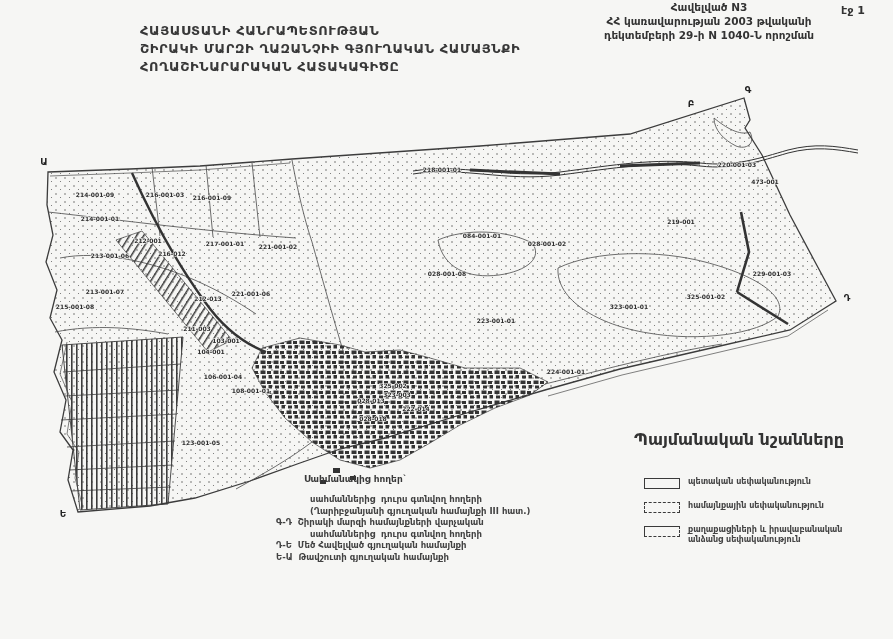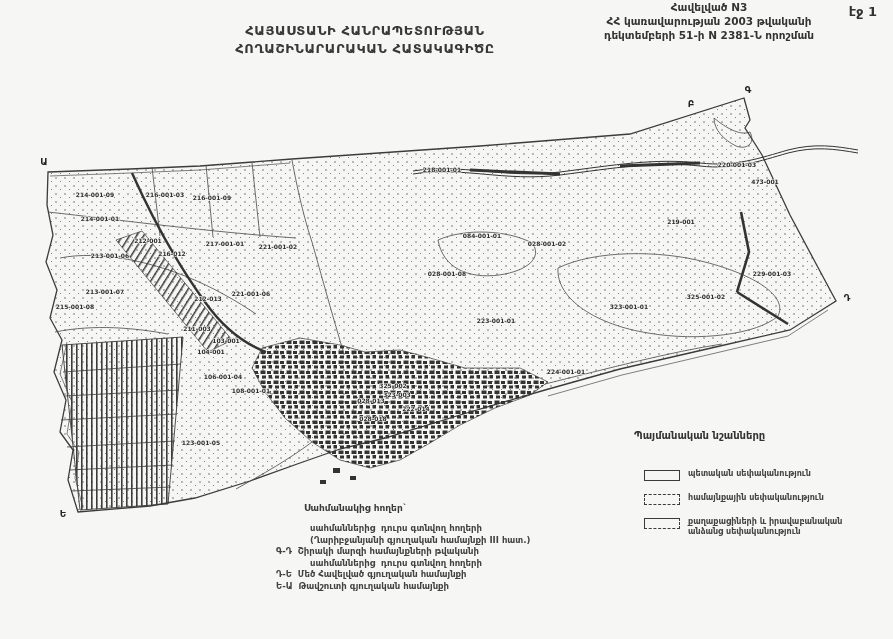--- a/index.html
+++ b/index.html
@@ -1,61 +1,62 @@
 <!DOCTYPE html>
 <html><head>
 <meta charset="utf-8">
 <style>
   html,body{margin:0;padding:0;background:#e9e9e7;}
   .page{
     position:relative;width:893px;height:639px;background:#f6f6f4;
     overflow:hidden;font-family:"DejaVu Sans",sans-serif;color:#3a3a3a;
   }
   
-  .page-label{position:absolute;top:4px;right:16px;font-size:13px;font-weight:bold;color:#333;}
+  .page-label{position:absolute;top:4px;right:28px;font-size:11px;font-weight:bold;color:#333;}
   .annex{position:absolute;top:0;left:578px;width:262px;text-align:center;
          font-size:10.5px;font-weight:bold;line-height:14px;color:#333;}
-  .map-title{position:absolute;top:22px;left:140px;width:450px;text-align:center;
+  .map-title{position:absolute;top:22px;left:140px;width:450px;
              font-size:13px;font-weight:bold;letter-spacing:0.6px;line-height:18px;color:#383838;}
   
   svg.map{position:absolute;left:0;top:0;}
   .plabel{font-size:6px;font-weight:bold;fill:#2e2e2e;text-anchor:middle;
           paint-order:stroke;stroke:#f6f6f4;stroke-width:1.1px;}
   .bletter{font-size:9px;font-weight:bold;fill:#222;text-anchor:middle;}
   
   .legend{position:absolute;left:626px;top:430px;width:258px;}
-  .legend-title{font-size:10px;font-weight:bold;color:#333;margin:0 0 28px 8px;}
+  .legend-title{font-size:16px;font-weight:bold;color:#333;margin:0 0 28px 8px;}
   .lg-item{display:flex;align-items:flex-start;gap:8px;margin:12px 0 5px 18px;}
   .sym{flex:0 0 auto;width:36px;height:11px;box-sizing:border-box;margin-top:1px;}
   .sym.solid{border:1.6px solid #3a3a3a;}
   .sym.dashed{border:1.6px dashed #3a3a3a;}
   .sym.half-dashed{border-top:1.6px solid #3a3a3a;border-left:1.6px solid #3a3a3a;
                    border-right:1.6px dashed #3a3a3a;border-bottom:1.6px dashed #3a3a3a;}
   .lg-label{font-size:8px;font-weight:600;color:#444;line-height:10px;}
   
-  .notes{position:absolute;left:276px;top:503px;width:340px;}
+  .notes{position:absolute;left:276px;top:474px;width:340px;}
   .notes-title{font-size:9px;font-weight:bold;color:#3a3a3a;margin:0 0 10px 28px;}
   .note-line{font-size:8.5px;font-weight:600;color:#424242;line-height:11.5px;white-space:pre;}
   .note-line.ind{padding-left:34px;}
 </style>
 </head>
 <body>
 
 <div class="page">
 
   <div class="page-label">էջ 1</div>
 
   <div class="annex">
     <div>Հավելված N3</div>
     <div>ՀՀ կառավարության 2003 թվականի</div>
-    <div>դեկտեմբերի 51-ի N 2381-Ն որոշման</div>
+    <div>դեկտեմբերի 29-ի N 1040-Ն որոշման</div>
   </div>
 
   <div class="map-title">
     <div>ՀԱՅԱՍՏԱՆԻ ՀԱՆՐԱՊԵՏՈՒԹՅԱՆ</div>
+    <div>ՇԻՐԱԿԻ ՄԱՐԶԻ ՂԱԶԱՆՉԻԻ ԳՅՈՒՂԱԿԱՆ ՀԱՄԱՅՆՔԻ</div>
     <div>ՀՈՂԱՇԻՆԱՐԱՐԱԿԱՆ ՀԱՏԱԿԱԳԻԾԸ</div>
   </div>
 
   <svg class="map" width="893" height="639" viewBox="0 0 893 639">
     <defs>
       <pattern id="dots" width="9" height="8" patternUnits="userSpaceOnUse">
         <circle cx="2" cy="2" r="0.75" fill="#5a5a5a"></circle>
         <circle cx="6.5" cy="5.5" r="0.55" fill="#6a6a6a"></circle>
       </pattern>
       <pattern id="hatchV" width="5" height="6" patternUnits="userSpaceOnUse">
@@ -203,20 +204,20 @@
           </div>
         </div>
       </div>
   </div>
 
   <div class="notes">
     <div class="notes-title">Սահմանակից հողեր`</div>
     <div id="note-lines">
         <div class="note-line ind">սահմաններից  դուրս գտնվող հողերի</div>
         <div class="note-line ind">(Ղարիբջանյանի գյուղական համայնքի III հատ.)</div>
-        <div class="note-line">Գ-Դ  Շիրակի մարզի համայնքների թվականի</div>
+        <div class="note-line">Գ-Դ  Շիրակի մարզի համայնքների վարչական</div>
         <div class="note-line ind">սահմաններից  դուրս գտնվող հողերի</div>
         <div class="note-line">Դ-Ե  Մեծ Հավելված գյուղական համայնքի</div>
         <div class="note-line">Ե-Ա  Թավշուտի գյուղական համայնքի</div>
       </div>
   </div>
 
 </div>
 
 </body></html>

